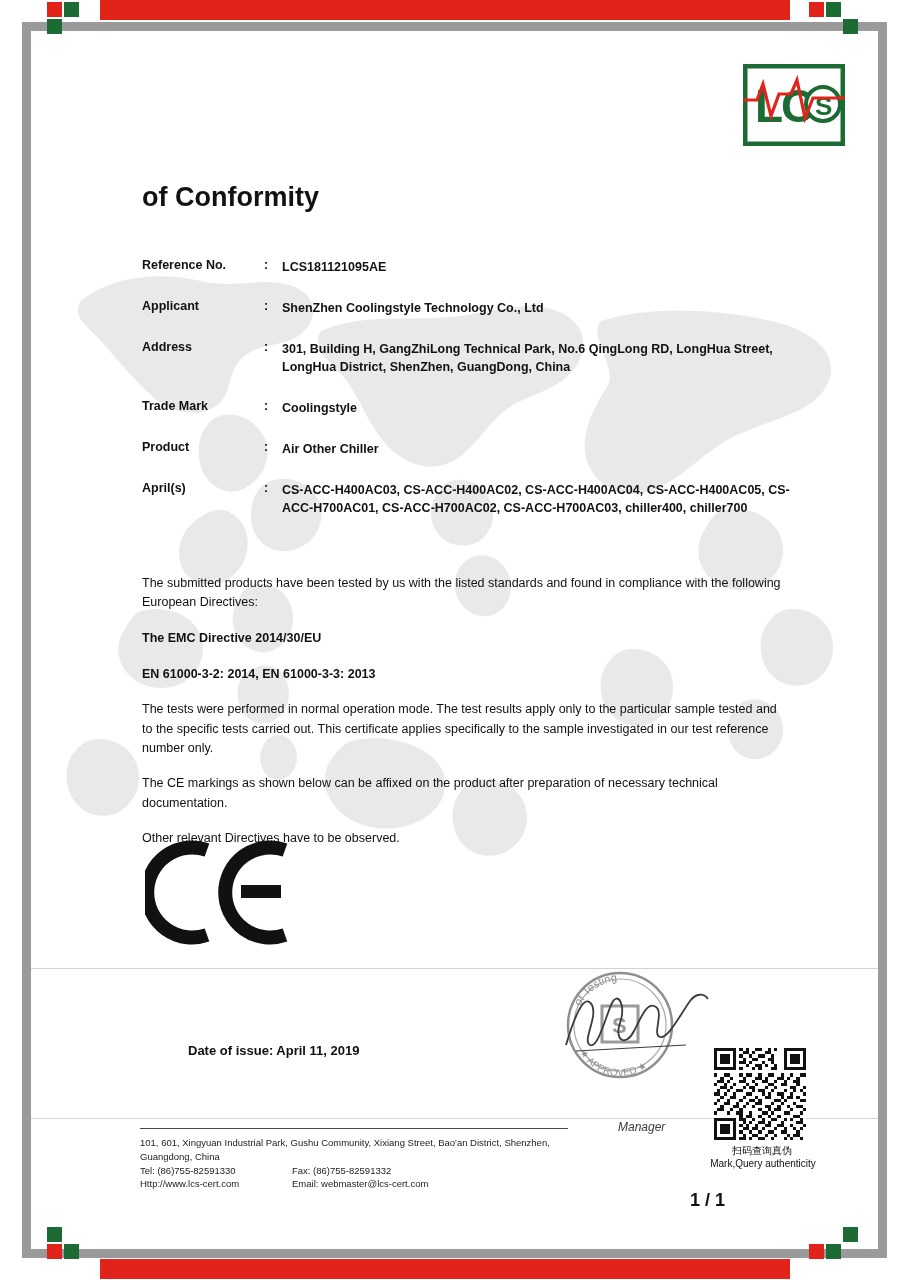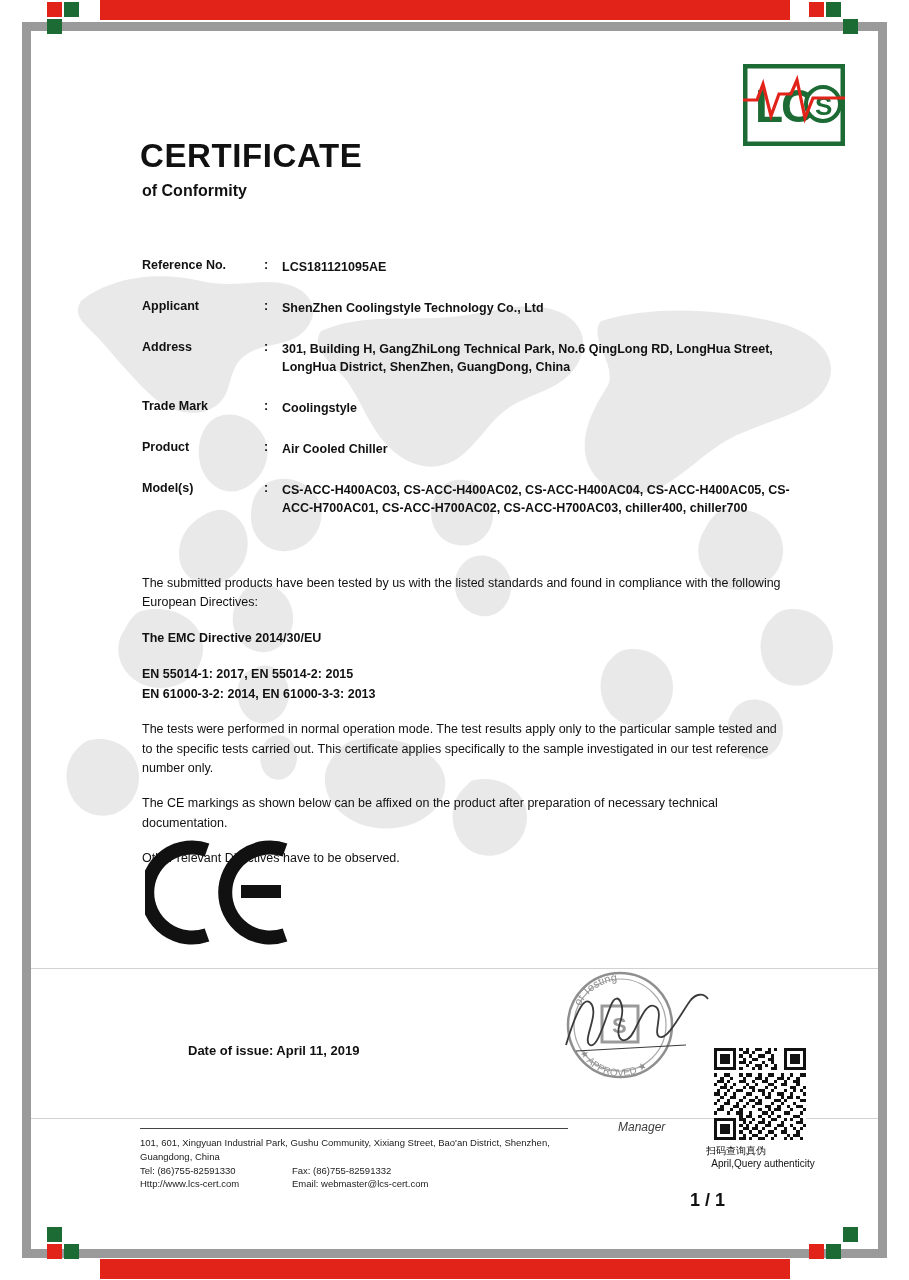--- a/index.html
+++ b/index.html
@@ -69,21 +69,21 @@
   .title {
     position: absolute;
     left: 140px; top: 137px;
     font-size: 33px;
     font-weight: bold;
     letter-spacing: .6px;
   }
   .subtitle {
     position: absolute;
     left: 142px; top: 182px;
-    font-size: 16px;
+    font-size: 27px;
     font-weight: bold;
   }
 
   
   .fields {
     position: absolute;
     left: 142px; top: 258px;
     width: 660px;
   }
   .frow { display: flex; margin-bottom: 22px; font-size: 12.5px; font-weight: bold; }
@@ -113,21 +113,21 @@
   .stamp { position: absolute; left: 540px; top: 968px; width: 160px; height: 115px; }
   .sign {
     position: absolute; left: 556px; top: 975px;
     width: 160px; height: 100px;
   }
 
   
   .qr { position: absolute; left: 714px; top: 1048px; width: 92px; height: 92px; }
   .qr-cap1 {
     position: absolute; left: 706px; top: 1144px;
-    width: 112px; text-align: left;
+    width: 112px; text-align: center;
     font-size: 10px;
   }
   .qr-cap2 {
     position: absolute; left: 700px; top: 1158px;
     width: 126px; text-align: center;
     font-size: 10px;
   }
 
   
   .footer-rule {
@@ -206,21 +206,20 @@
     <svg viewBox="0 0 102 82" xmlns="http://www.w3.org/2000/svg">
       <rect x="2" y="2" width="98" height="78" fill="none" stroke="#1c6b34" stroke-width="5"></rect>
       <text x="12" y="58" font-family="Liberation Sans, sans-serif" font-size="46" font-weight="bold" fill="#1c6b34">L</text>
       <text x="38" y="58" font-family="Liberation Sans, sans-serif" font-size="46" font-weight="bold" fill="#1c6b34">C</text>
       <circle cx="80" cy="40" r="17" fill="#ffffff" stroke="#1c6b34" stroke-width="4"></circle>
       <text x="72" y="51" font-family="Liberation Sans, sans-serif" font-size="26" font-weight="bold" fill="#1c6b34">S</text>
       <polyline points="0,36 14,36 20,20 28,52 36,30 48,30 54,16 62,54 70,34 102,34" fill="none" stroke="#e2231a" stroke-width="3.2"></polyline>
     </svg>
   </div>
 
-  <div class="title">CERTIFICATE</div>
   <div class="subtitle">of Conformity</div>
 
   <div class="fields">
     <div class="frow">
       <div class="flabel">Reference No.</div>
       <div class="fcolon">:</div>
       <div class="fvalue">LCS181121095AE</div>
     </div>
     <div class="frow">
       <div class="flabel">Applicant</div>
@@ -233,34 +232,33 @@
       <div class="fvalue">301, Building H, GangZhiLong Technical Park, No.6 QingLong RD, LongHua Street, LongHua District, ShenZhen, GuangDong, China</div>
     </div>
     <div class="frow">
       <div class="flabel">Trade Mark</div>
       <div class="fcolon">:</div>
       <div class="fvalue">Coolingstyle</div>
     </div>
     <div class="frow">
       <div class="flabel">Product</div>
       <div class="fcolon">:</div>
-      <div class="fvalue">Air Cooled Chiller</div>
+      <div class="fvalue">Air Other Chiller</div>
     </div>
     <div class="frow">
-      <div class="flabel">Model(s)</div>
+      <div class="flabel">April(s)</div>
       <div class="fcolon">:</div>
       <div class="fvalue">CS-ACC-H400AC03, CS-ACC-H400AC02, CS-ACC-H400AC04, CS-ACC-H400AC05, CS-ACC-H700AC01, CS-ACC-H700AC02, CS-ACC-H700AC03, chiller400, chiller700</div>
     </div>
   </div>
 
   <div class="body">
     <p>The submitted products have been tested by us with the listed standards and found in compliance with the following European Directives:</p>
     <p class="b">The EMC Directive 2014/30/EU</p>
     <div class="std">
-      <div>EN 55014-1: 2017, EN 55014-2: 2015</div>
       <div>EN 61000-3-2: 2014, EN 61000-3-3: 2013</div>
     </div>
     <p>The tests were performed in normal operation mode. The test results apply only to the particular sample tested and to the specific tests carried out. This certificate applies specifically to the sample investigated in our test reference number only.</p>
     <p>The CE markings as shown below can be affixed on the product after preparation of necessary technical documentation.</p>
     <p>Other relevant Directives have to be observed.</p>
   </div>
 
   <div class="ce">
     <svg viewBox="0 0 145 105" xmlns="http://www.w3.org/2000/svg">
       <path d="M62,10 A45,45 0 1,0 62,95" fill="none" stroke="#111" stroke-width="14"></path>
@@ -497,21 +495,21 @@
           <rect x="11" y="28" width="1" height="1"></rect>
           <rect x="14" y="28" width="2" height="1"></rect>
           <rect x="18" y="28" width="1" height="1"></rect>
         <rect x="22" y="28" width="1" height="1"></rect>
           <rect x="24" y="28" width="1" height="1"></rect>
           <rect x="27" y="28" width="1" height="1"></rect>
       </g>
     </svg>
   </div>
   <div class="qr-cap1">扫码查询真伪</div>
-  <div class="qr-cap2">April,Query authenticity</div>
+  <div class="qr-cap2">Mark,Query authenticity</div>
 
   <div class="footer-rule"></div>
   <div class="footer">
     <div>101, 601, Xingyuan Industrial Park, Gushu Community, Xixiang Street, Bao'an District, Shenzhen,</div>
     <div>Guangdong, China</div>
     <div class="footer-contact">
       <div class="c1">Tel: (86)755-82591330</div>
       <div>Fax: (86)755-82591332</div>
     </div>
     <div class="footer-contact">

